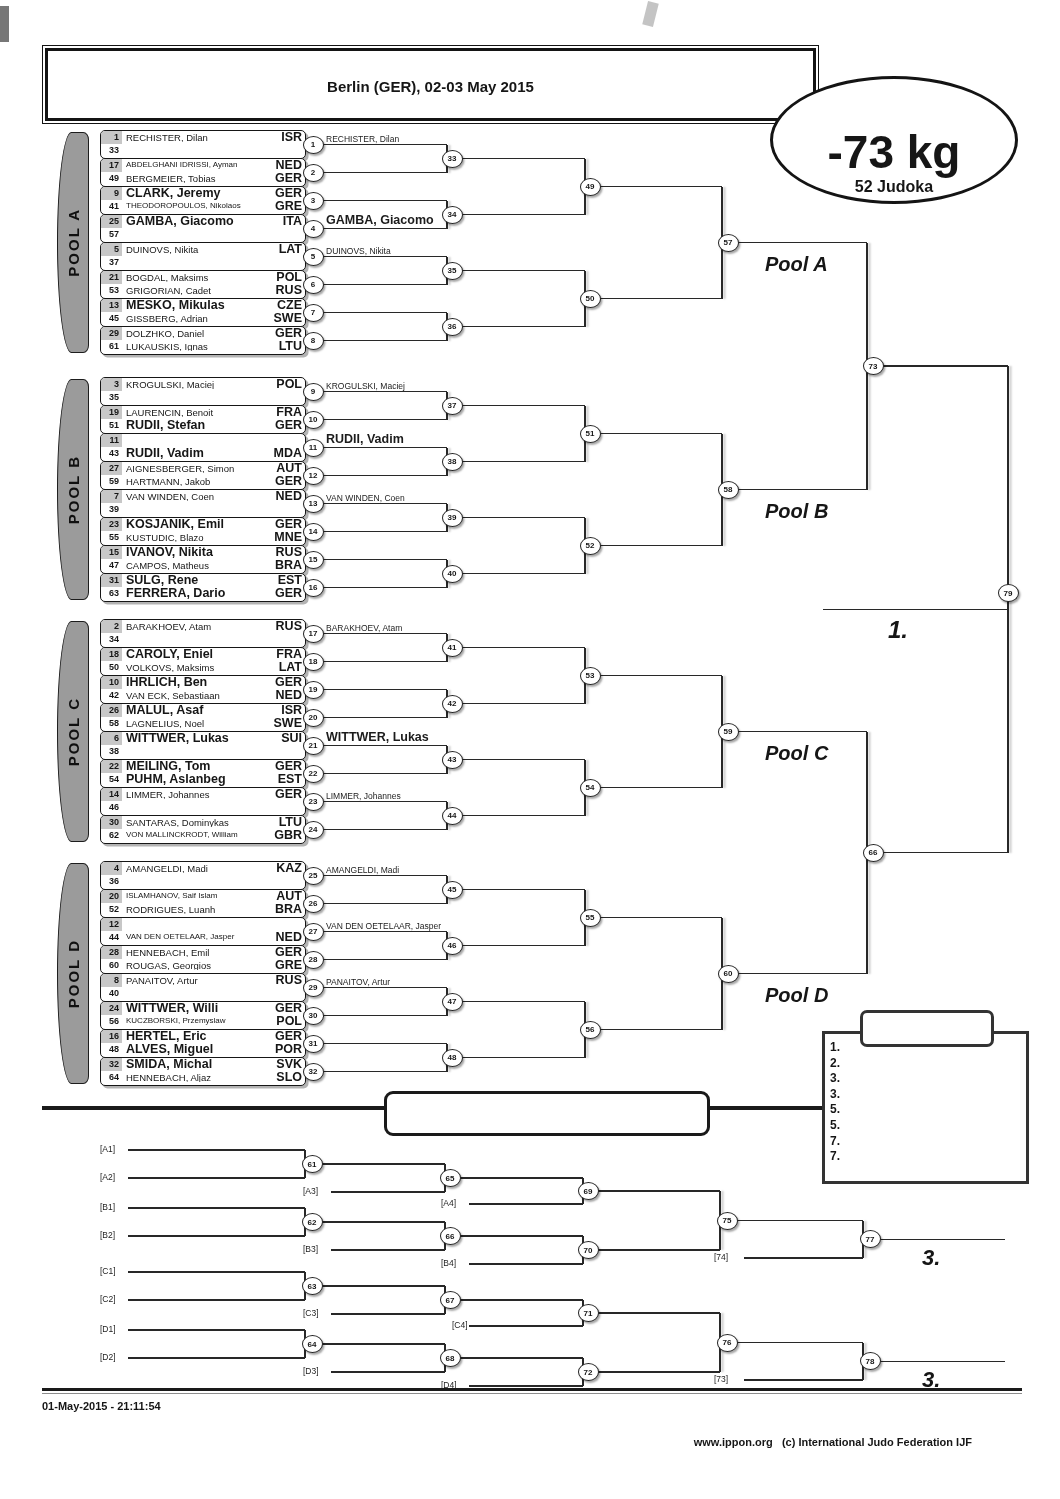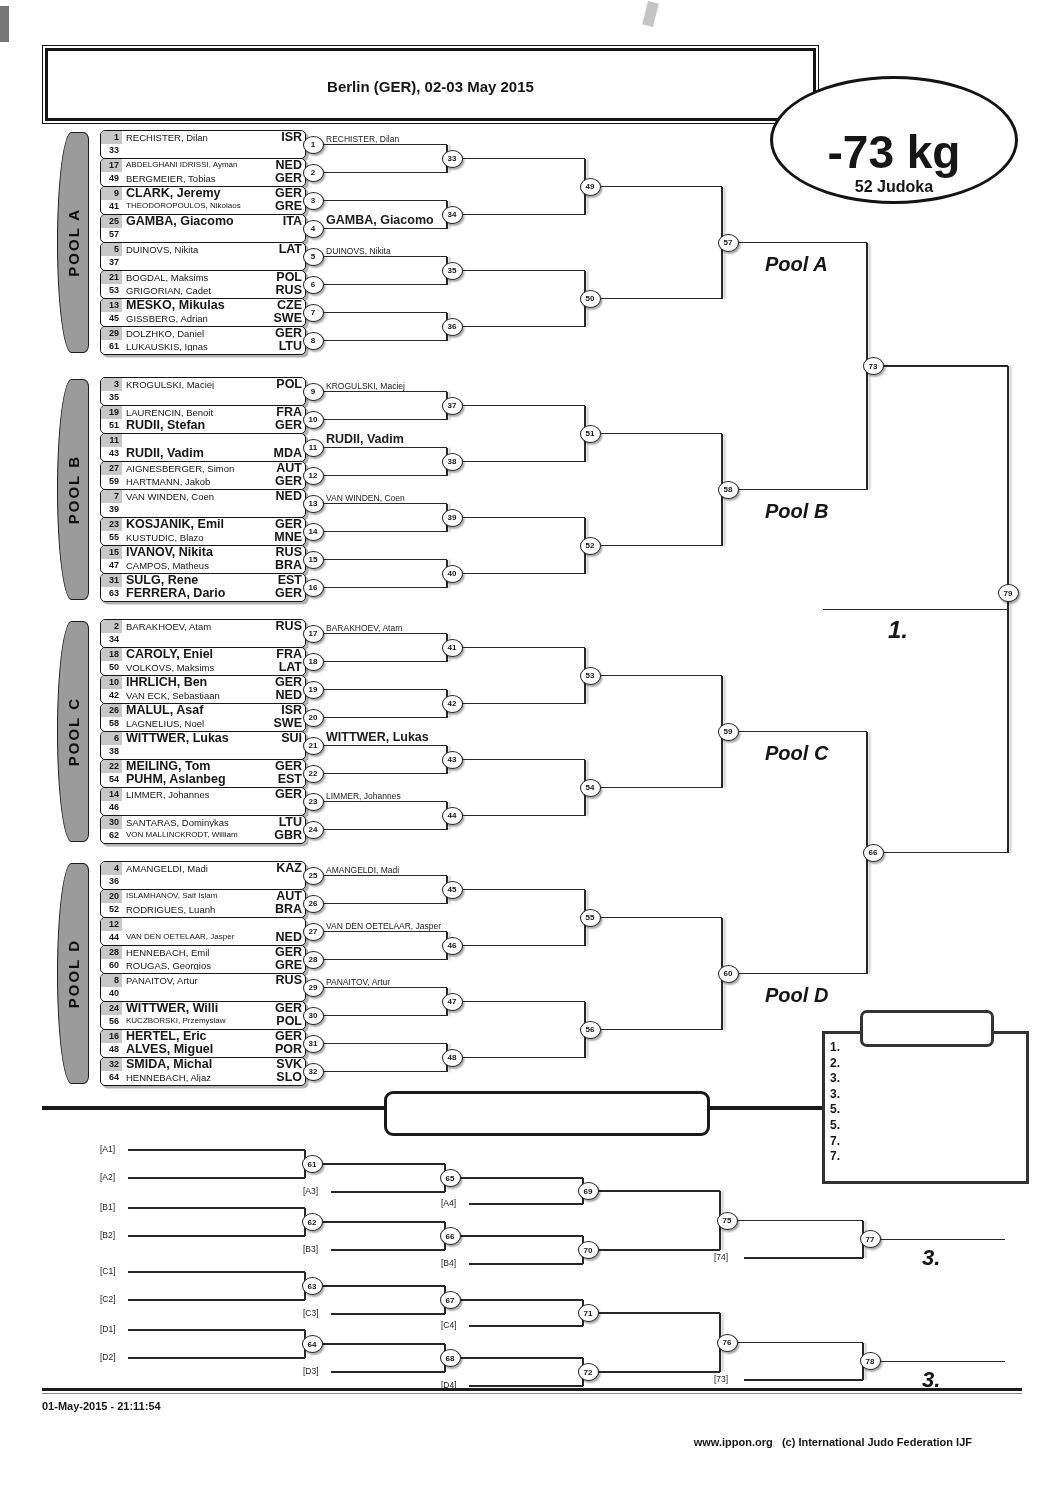--- a/index.html
+++ b/index.html
@@ -719,21 +719,21 @@
     <div class="inlbl" style="left: 303px; top: 1308px;">[C3]</div>
     <div class="hl" style="left: 331px; top: 1313.25px; width: 114px;"></div>
     <div class="vl" style="left: 444.25px; top: 1286px; height: 28px;"></div>
     <div class="mc" style="left: 439.5px; top: 1291px;">67</div>
     <div class="hl" style="left: 445px; top: 1299.25px; width: 138px;"></div>
     <div class="inlbl" style="left: 303px; top: 1366px;">[D3]</div>
     <div class="hl" style="left: 331px; top: 1371.25px; width: 114px;"></div>
     <div class="vl" style="left: 444.25px; top: 1344px; height: 28px;"></div>
     <div class="mc" style="left: 439.5px; top: 1349px;">68</div>
     <div class="hl" style="left: 445px; top: 1357.25px; width: 138px;"></div>
-    <div class="inlbl" style="left: 441px; top: 1320px; text-align: center;">[C4]</div>
+    <div class="inlbl" style="left: 452px; top: 1320px; text-align: center;">[C4]</div>
     <div class="hl" style="left: 469px; top: 1325.25px; width: 114px;"></div>
     <div class="vl" style="left: 582.25px; top: 1300px; height: 26px;"></div>
     <div class="mc" style="left: 577.5px; top: 1304px;">71</div>
     <div class="hl" style="left: 583px; top: 1312.25px; width: 137px;"></div>
     <div class="inlbl" style="left: 441px; top: 1380px;">[D4]</div>
     <div class="hl" style="left: 469px; top: 1385.25px; width: 114px;"></div>
     <div class="vl" style="left: 582.25px; top: 1358px; height: 28px;"></div>
     <div class="mc" style="left: 577.5px; top: 1363px;">72</div>
     <div class="hl" style="left: 583px; top: 1371.25px; width: 137px;"></div>
     <div class="vl sh" style="left: 719.25px; top: 1313px; height: 59px;"></div>

